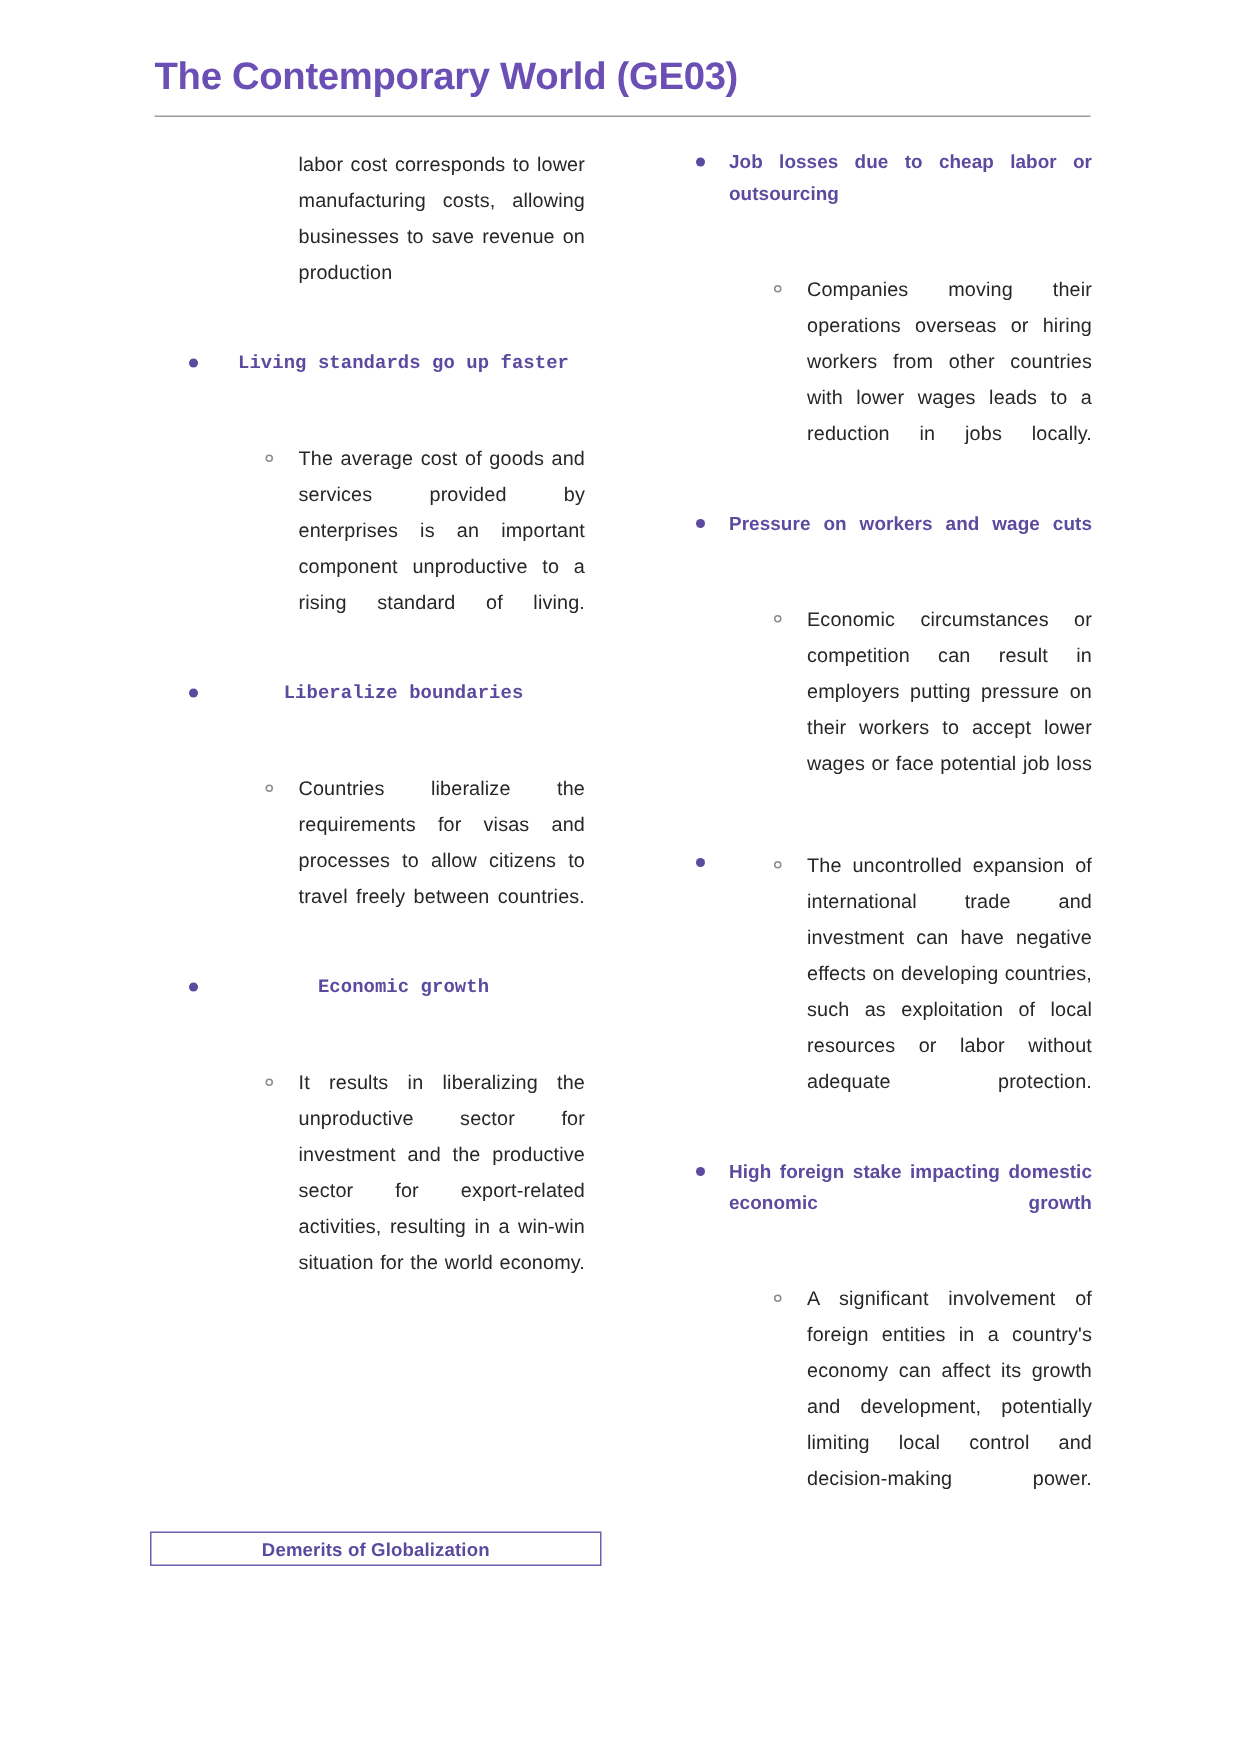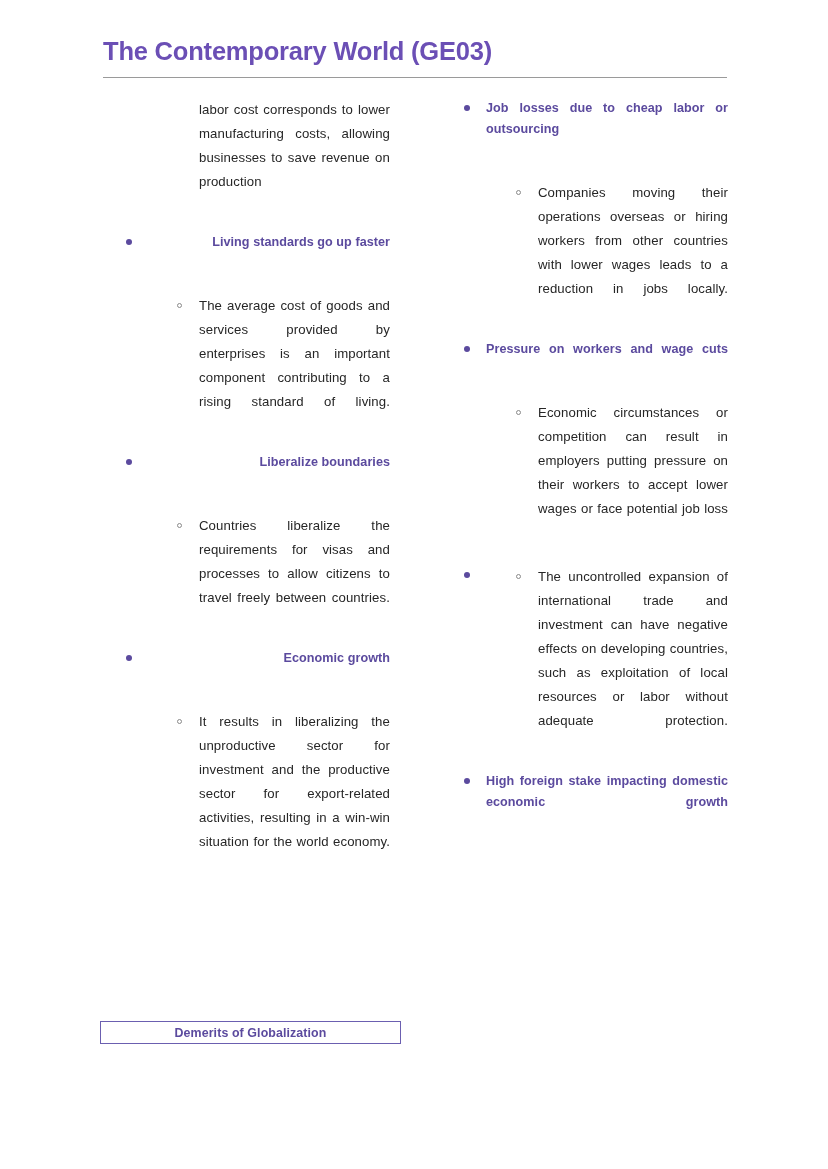--- a/index.html
+++ b/index.html
@@ -85,21 +85,21 @@
     font-size: 12.6px;
     font-weight: bold;
     line-height: 21px;
     color: #5B4A9E;
     text-align: justify;
     text-justify: inter-word;
     letter-spacing: 0.05px;
   }
   
   .col-right .head-text { text-align: justify; }
-  .col-left  .head-text { text-align: right; }
+  .col-left  .head-text { text-align: center; font-family: Liberation Mono, monospace; }
 
   .sub-row {
     position: relative;
     padding-left: 79px;
     margin-top: 20px;
   }
   .col-right .sub-row { padding-left: 80px; }
   .sub-bullet {
     position: absolute;
     left: 57px;
@@ -163,21 +163,21 @@
       <p class="lead-para">labor cost corresponds to lower manufacturing costs, allowing businesses to save revenue on production</p>
     </div>
 
     <div class="block">
       <div class="head-row">
         <span class="head-bullet"></span>
         <div class="head-text">Living standards go up faster</div>
       </div>
       <div class="sub-row">
         <span class="sub-bullet"></span>
-        <div class="sub-text">The average cost of goods and services provided by enterprises is an important component contributing to a rising standard of living.</div>
+        <div class="sub-text">The average cost of goods and services provided by enterprises is an important component unproductive to a rising standard of living.</div>
       </div>
     </div>
 
 
     <div class="block">
       <div class="head-row">
         <span class="head-bullet"></span>
         <div class="head-text">Liberalize boundaries</div>
       </div>
       <div class="sub-row">
@@ -230,20 +230,24 @@
       <div class="sub-row">
         <span class="sub-bullet"></span>
         <div class="sub-text">The uncontrolled expansion of international trade and investment can have negative effects on developing countries, such as exploitation of local resources or labor without adequate protection.</div>
       </div>
     </div>
 
     <div class="block">
       <div class="head-row">
         <span class="head-bullet"></span>
         <div class="head-text">High foreign stake impacting domestic economic growth</div>
+      </div>
+      <div class="sub-row">
+        <span class="sub-bullet"></span>
+        <div class="sub-text">A significant involvement of foreign entities in a country's economy can affect its growth and development, potentially limiting local control and decision-making power.</div>
       </div>
     </div>
 
   </div>
 </div>
 
 <div class="section-box">
   <span class="section-box-label">Demerits of Globalization</span>
 </div>
 

